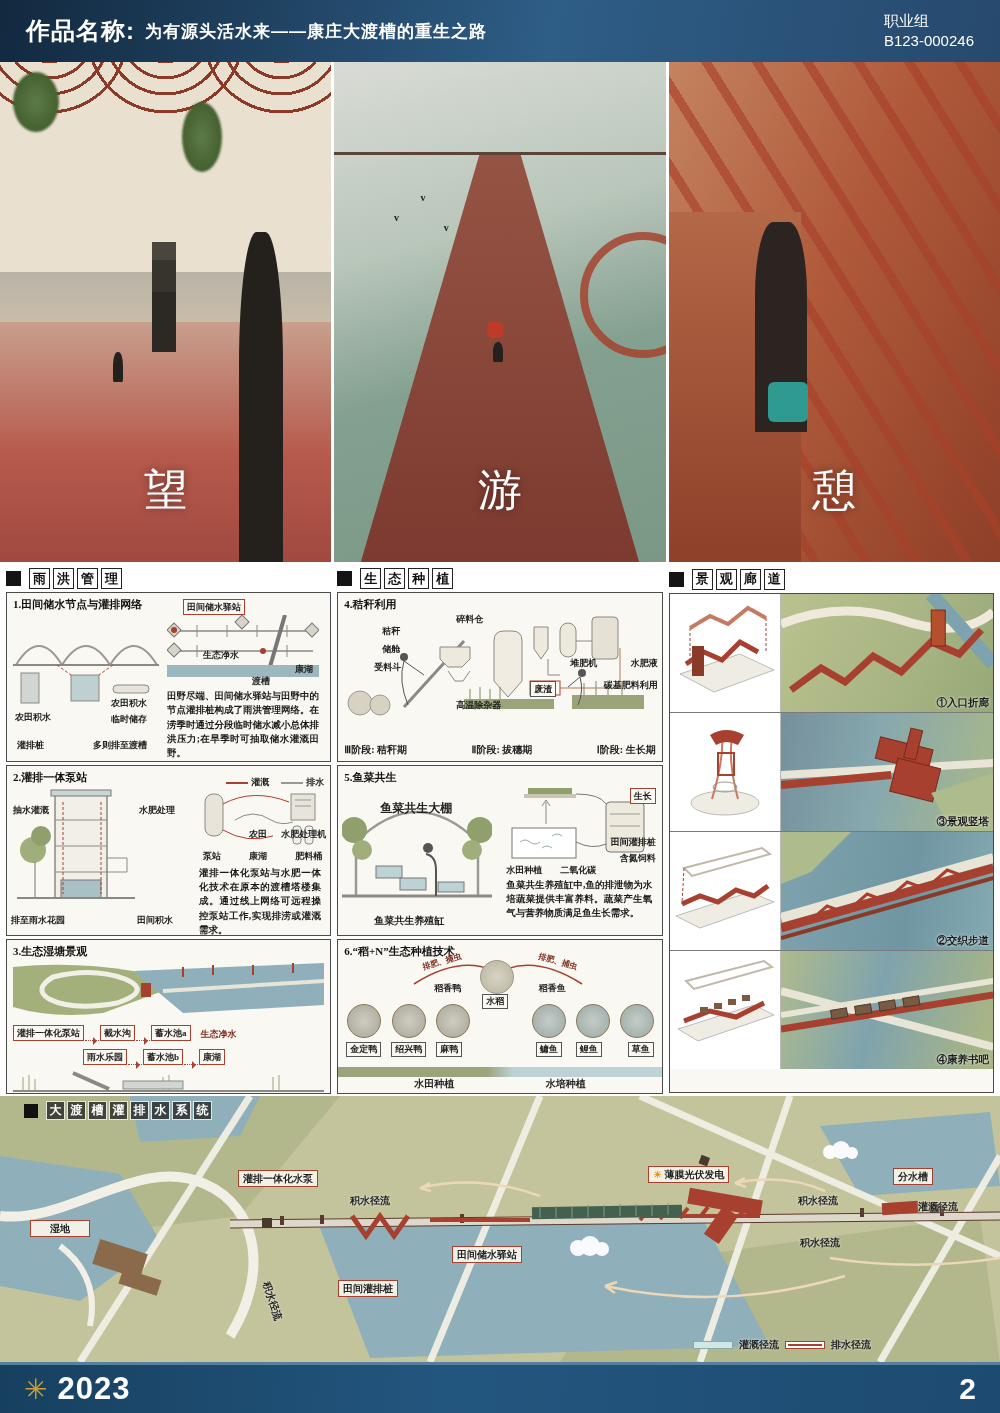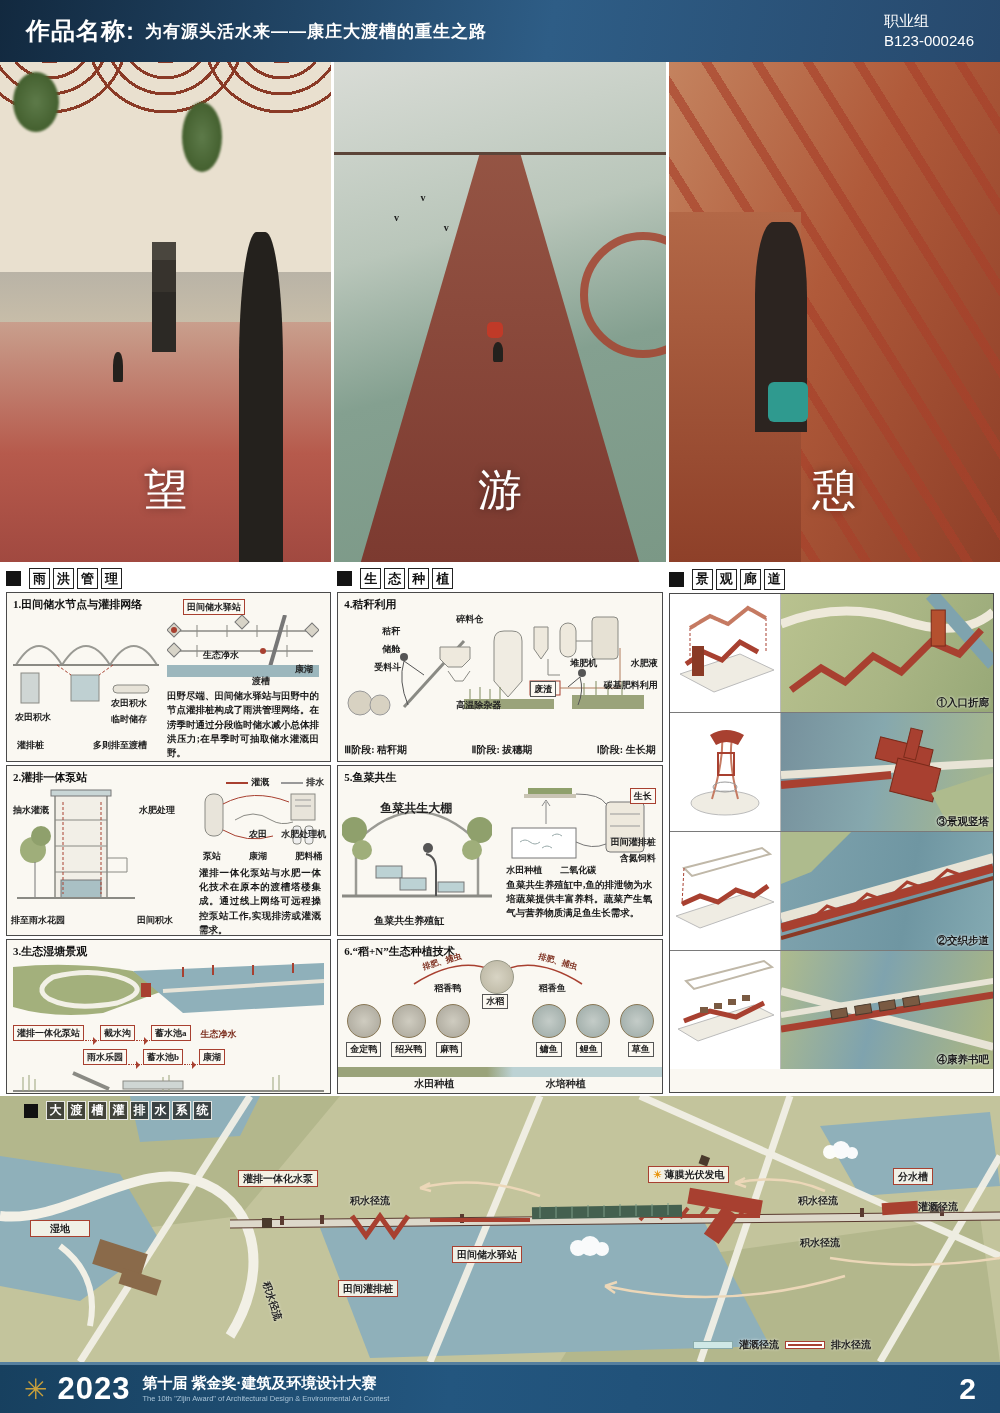--- a/index.html
+++ b/index.html
@@ -675,18 +675,14 @@
     <span class="leg-irr"></span>
     <span class="mlbl" style="position:static">灌溉径流</span>
     <span class="leg-drain"></span>
     <span class="mlbl" style="position:static">排水径流</span>
   </div>
 </div>
 
 <div class="band footer">
   <span class="logo">✳</span>
   <span class="year">2023</span>
-  <div>
-    <div class="ft-t">第十届 紫金奖·建筑及环境设计大赛</div>
-    <div class="ft-s">The 10th "Zijin Award" of Architectural Design &amp; Environmental Art Contest</div>
-  </div>
   <span class="page">2</span>
 </div>
 
 </body></html>

